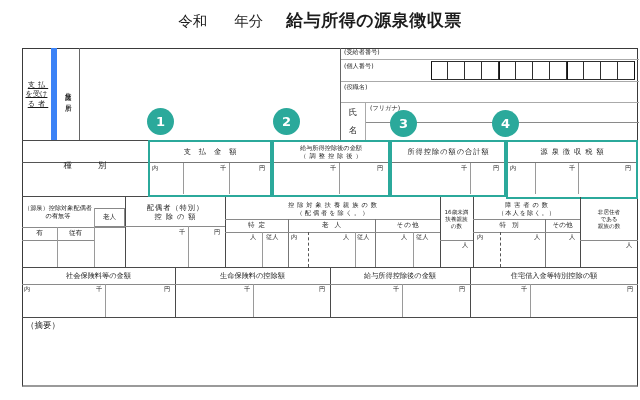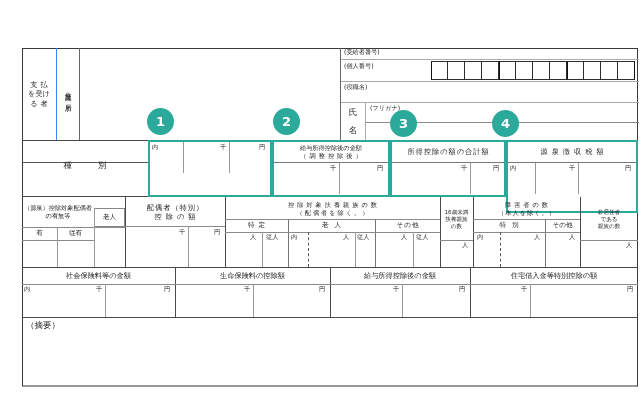--- a/index.html
+++ b/index.html
@@ -46,24 +46,29 @@
   .title-row{position:absolute;top:9px;left:0;right:0;display:flex;align-items:baseline;justify-content:center;}
   .title-era{font-size:14.5px;}
   .title-year{font-size:14.5px;margin-left:27px;}
   .title-main{font-size:17px;font-weight:bold;margin-left:23px;letter-spacing:.5px;}
 </style>
 </head>
 <body>
 
 <div class="canvas">
 
+  <div class="title-row">
+    <span class="title-era">令和</span>
+    <span class="title-year">年分</span>
+    <span class="title-main">給与所得の源泉徴収票</span>
+  </div>
 
   <div class="abs form-frame" style="left:22px;top:48px;width:616px;height:339px;"></div>
 
-  <div class="abs col t7" style="left:22px;top:48px;width:35px;height:92px;border-right:1px solid #3b82f6;">
+  <div class="abs col t7" style="left:22px;top:48px;width:35px;height:92px;border-right:6px solid #3b82f6;text-decoration:underline;">
     <span class="sp3">支払</span>
     <span>を受け</span>
     <span class="sp3">る者</span>
   </div>
   <div class="abs ctr" style="left:57px;top:48px;width:23px;height:92px;border-right:1px solid #666;">
     <span class="vert t65">住所又は居所</span>
   </div>
   <div class="abs" style="left:80px;top:48px;width:260px;height:92px;"></div>
 
   <div class="abs" style="left:340px;top:48px;width:298px;height:92px;border-left:1px solid #666;">
@@ -101,20 +106,23 @@
   </div>
 
   <div class="abs" style="left:22px;top:140px;width:126px;height:57px;border-top:1.4px solid #4a4a4a;border-bottom:1.4px solid #4a4a4a;">
     <div class="ctr t8" style="box-sizing:border-box;height:22px;border-bottom:1px solid #555;">
       <span class="sp22">種別</span>
     </div>
     <div></div>
   </div>
 
   <div class="abs teal-box" style="left:148px;top:140px;width:124px;height:57px;">
+    <div class="tb-head t7">
+      <span class="sp8">支払金額</span>
+    </div>
     <div style="position:relative;height:31px;">
       <span class="mk" style="left:2px;top:2px;">内</span>
       <div class="vl" style="left:33px;top:0;height:31px;"></div>
       <div class="vl" style="left:79px;top:0;height:31px;"></div>
       <span class="mk" style="left:70px;top:2px;">千</span>
       <span class="mk" style="left:109px;top:2px;">円</span>
     </div>
   </div>
 
   <div class="abs teal-box" style="left:272px;top:140px;width:118px;height:57px;">
@@ -133,21 +141,21 @@
     <div class="tb-head t7">
       <span class="sp1">所得控除の額の合計額</span>
     </div>
     <div style="position:relative;height:31px;">
       <div class="vl" style="left:78px;top:0;height:31px;"></div>
       <span class="mk" style="left:69px;top:2px;">千</span>
       <span class="mk" style="left:101px;top:2px;">円</span>
     </div>
   </div>
 
-  <div class="abs teal-box" style="left:506px;top:140px;width:132px;height:73px;">
+  <div class="abs teal-box" style="left:506px;top:140px;width:132px;height:59px;">
     <div class="tb-head t7">
       <span class="sp4">源泉徴収税額</span>
     </div>
     <div style="position:relative;height:31px;">
       <span class="mk" style="left:2px;top:2px;">内</span>
       <div class="vl" style="left:27px;top:0;height:31px;"></div>
       <div class="vl" style="left:70px;top:0;height:31px;"></div>
       <span class="mk" style="left:61px;top:2px;">千</span>
       <span class="mk" style="left:117px;top:2px;">円</span>
     </div>

